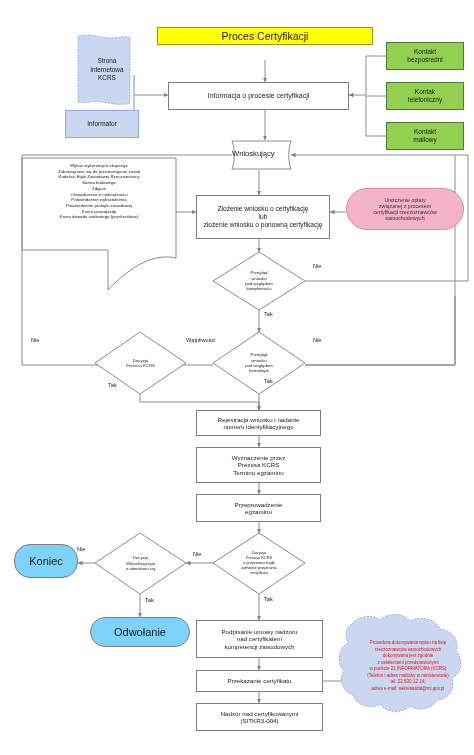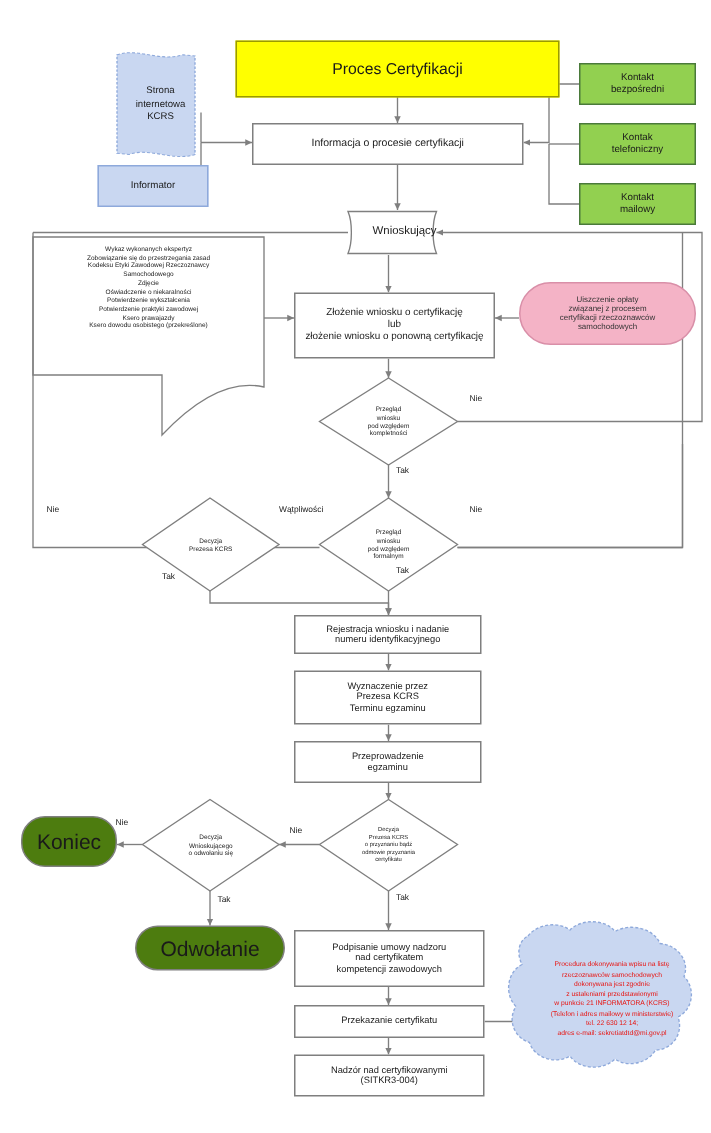--- a/index.html
+++ b/index.html
@@ -51,23 +51,23 @@
   }
   .pink-pill{
     border:1px solid #d98fa8;
     background:#f4b3c6;
     border-radius:22px;
     font-size:5.3px;
     color:#333;
   }
   .pill{
     border:1px solid #7f7f7f;
-    background:#4d7c0f;
+    background:#7dd3fc;
     border-radius:16px;
-    font-size:14px;
+    font-size:11px;
   }
   .diamond-wrap{
     position:absolute;
   }
   .diamond-label{
     position:absolute;
     left:0; top:0;
     width:100%; height:100%;
     display:flex;
     align-items:center;
@@ -97,21 +97,21 @@
     position:absolute;
     font-size:4.5px;
     line-height:1.45;
     text-align:center;
     color:#e8120e;
     white-space:pre-line;
   }
   .wnio-label{
     position:absolute;
     font-size:8px;
-    text-align:right;
+    text-align:left;
     width:100%;
     color:#1a1a1a;
   }
   .small{font-size:6.2px;}
   .med{font-size:7px;}
 </style>
 </head>
 <body>
 
 <div id="page">
@@ -198,21 +198,21 @@
     </g>
 
     <path d="M352,624 C358,616 372,614 380,620 C388,612 404,613 410,621
              C420,615 436,619 440,629 C452,630 460,641 456,651
              C464,659 462,673 452,678 C456,689 448,700 437,700
              C432,709 418,712 410,706 C402,714 386,713 380,704
              C370,710 356,705 353,695 C343,692 338,680 344,671
              C336,663 338,648 348,643 C344,635 346,627 352,624 Z" fill="#c9d7f1" stroke="#8ea9db" stroke-width="0.9" stroke-dasharray="2,1.4"></path>
   </svg>
 
-  <div class="node title-box" style="left:157px;top:27px;width:216px;height:38px;">Proces Certyfikacji</div>
+  <div class="node title-box" style="left:157px;top:27px;width:216px;height:18px;">Proces Certyfikacji</div>
 
   <div class="doc-note" style="left:72px;top:57px;width:70px;font-size:6.4px;line-height:1.35;">Strona
 internetowa
 KCRS</div>
 
   <div class="node blue-box" style="left:65px;top:110px;width:74px;height:28px;">Informator</div>
 
   <div class="node green-box" style="left:386px;top:42px;width:78px;height:28px;">
     <span style="white-space:pre-line">Kontakt
 bezpośredni</span>

